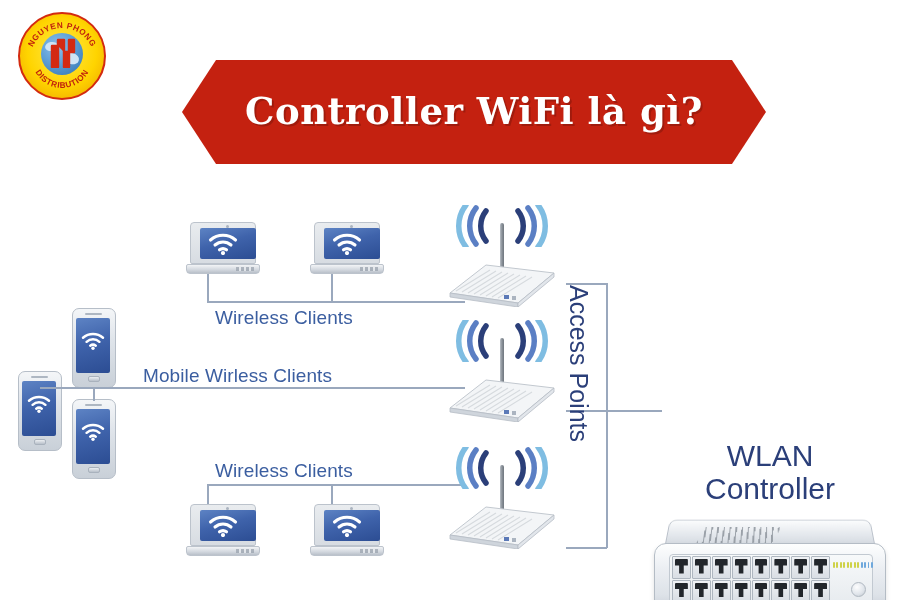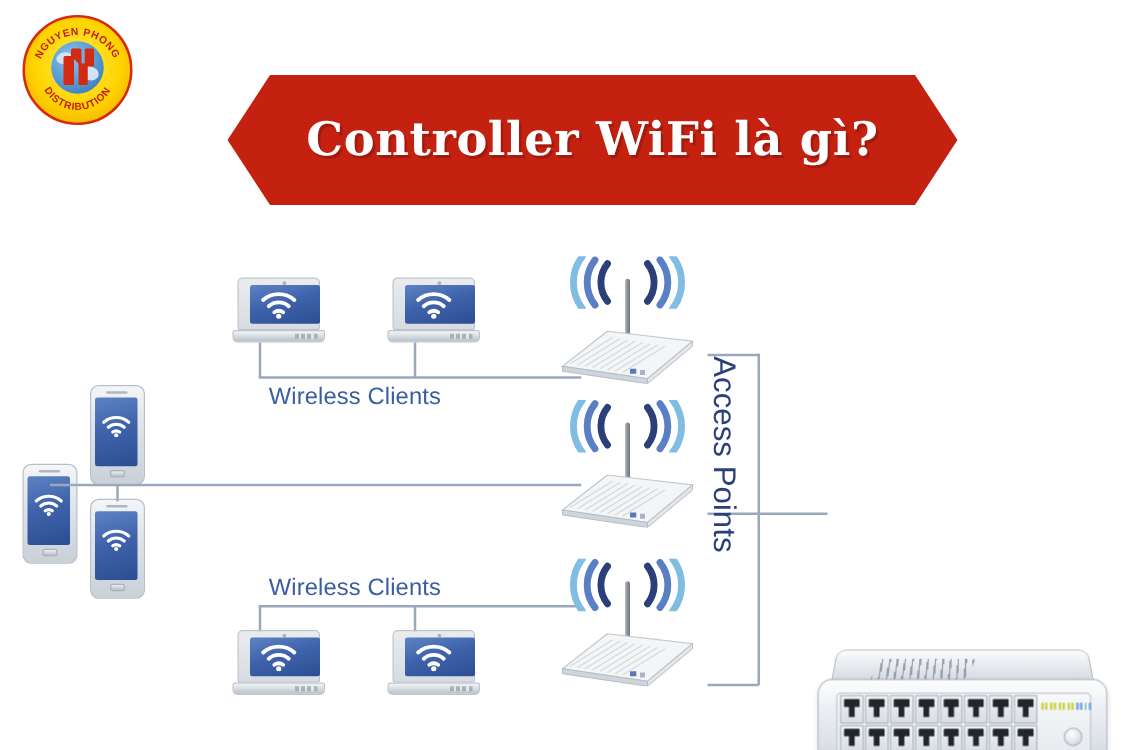--- a/index.html
+++ b/index.html
@@ -218,20 +218,21 @@
         <path d="M2.5,7 A19,19 0 0 1 27.5,7" stroke="#fff" stroke-width="3.1" fill="none" stroke-linecap="round"></path>
         <path d="M7,12 A12,12 0 0 1 23,12" stroke="#fff" stroke-width="3.1" fill="none" stroke-linecap="round"></path>
         <path d="M11.5,16.8 A6,6 0 0 1 18.5,16.8" stroke="#fff" stroke-width="3.1" fill="none" stroke-linecap="round"></path>
         <circle cx="15" cy="20" r="2.1" fill="#fff"></circle>
       </svg>
       <div class="ph-home"></div>
     </div>
 
     <div class="line line-v" style="left:93px;top:213px;height:13px;"></div>
     <div class="line line-h" style="left:40px;top:212px;width:425px;"></div>
+    <div class="lbl" style="left:143px;top:190px;">Mobile Wirless Clients</div>
 
     <div class="line line-h" style="left:207px;top:309px;width:258px;"></div>
     <div class="line line-v" style="left:207px;top:309px;height:29px;"></div>
     <div class="line line-v" style="left:331px;top:309px;height:29px;"></div>
     <div class="lbl" style="left:215px;top:285px;">Wireless Clients</div>
 
     <div class="laptop" style="left:186px;top:329px;">
       <div class="lt-lid">
         <div class="lt-cam"></div>
         <div class="lt-screen"></div>
@@ -350,20 +351,22 @@
 
     <div class="bracket line-v" style="left:606px;top:108px;width:1.5px;height:265px;"></div>
     <div class="bracket line-h" style="left:566px;top:108px;width:41px;height:1.5px;"></div>
     <div class="bracket line-h" style="left:566px;top:235px;width:41px;height:1.5px;"></div>
     <div class="bracket line-h" style="left:566px;top:372px;width:41px;height:1.5px;"></div>
     <div class="lbl-vert" style="left:593px;top:110px;">Access Points</div>
 
     <div class="line line-h" style="left:606px;top:235px;width:56px;"></div>
 
     <div class="wlan-title">
+      <div>WLAN</div>
+      <div>Controller</div>
     </div>
 
     <div class="wlan">
       <div class="wlan-top">
         <div class="wlan-vents"></div>
       </div>
       <div class="wlan-face">
         <div class="wlan-inner"></div>
         <div class="ports">
           <div class="port"></div>

